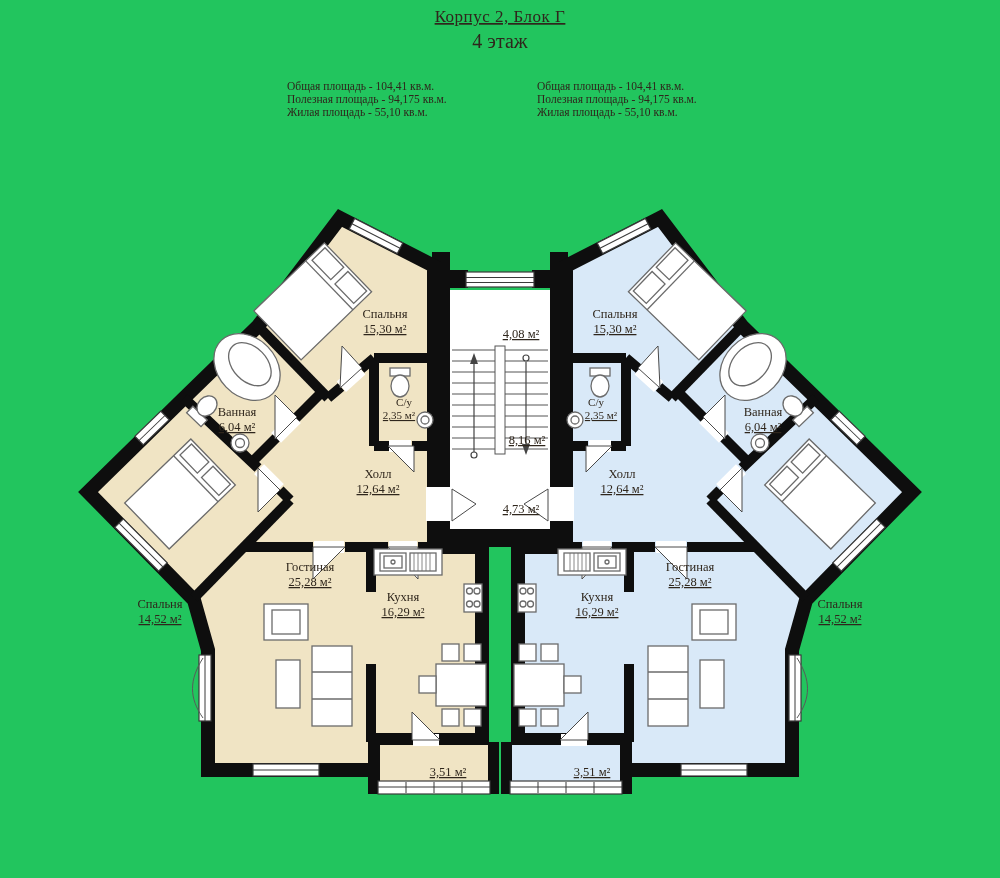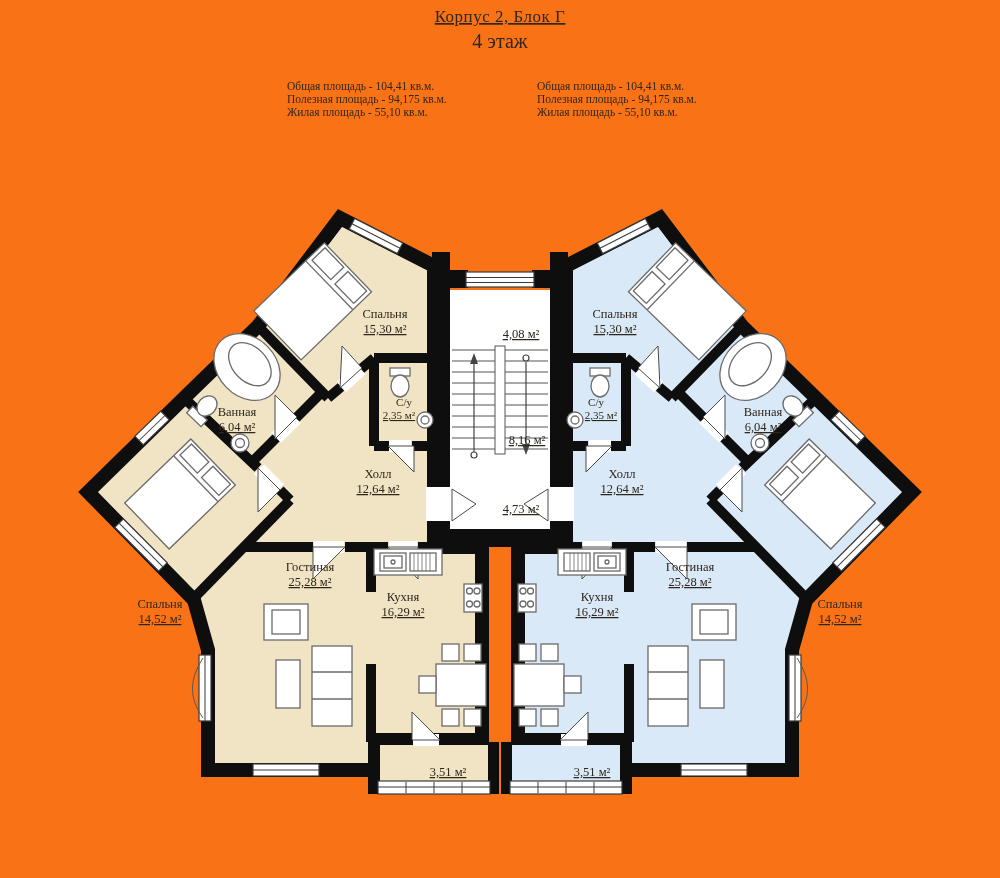--- a/index.html
+++ b/index.html
@@ -1,16 +1,16 @@
 <!DOCTYPE html>
 <html><head>
 <meta charset="utf-8">
 <style>
   html,body{margin:0;padding:0;background:#ffffff;}
-  .page{width:1000px;height:878px;position:relative;background:#f97316;overflow:hidden;}
+  .page{width:1000px;height:878px;position:relative;background:#22c55e;overflow:hidden;}
   svg{display:block;}
   text{font-family:"Liberation Serif","DejaVu Serif",serif;fill:#2f261c;}
   .title{font-size:17px;letter-spacing:.5px;text-decoration:underline;}
   .subtitle{font-size:20px;}
   .stats{font-size:11.5px;}
   .room{font-size:12.5px;}
   .room-sm{font-size:11px;}
   .u{text-decoration:underline;}
   .mid{text-anchor:middle;}
 </style>

